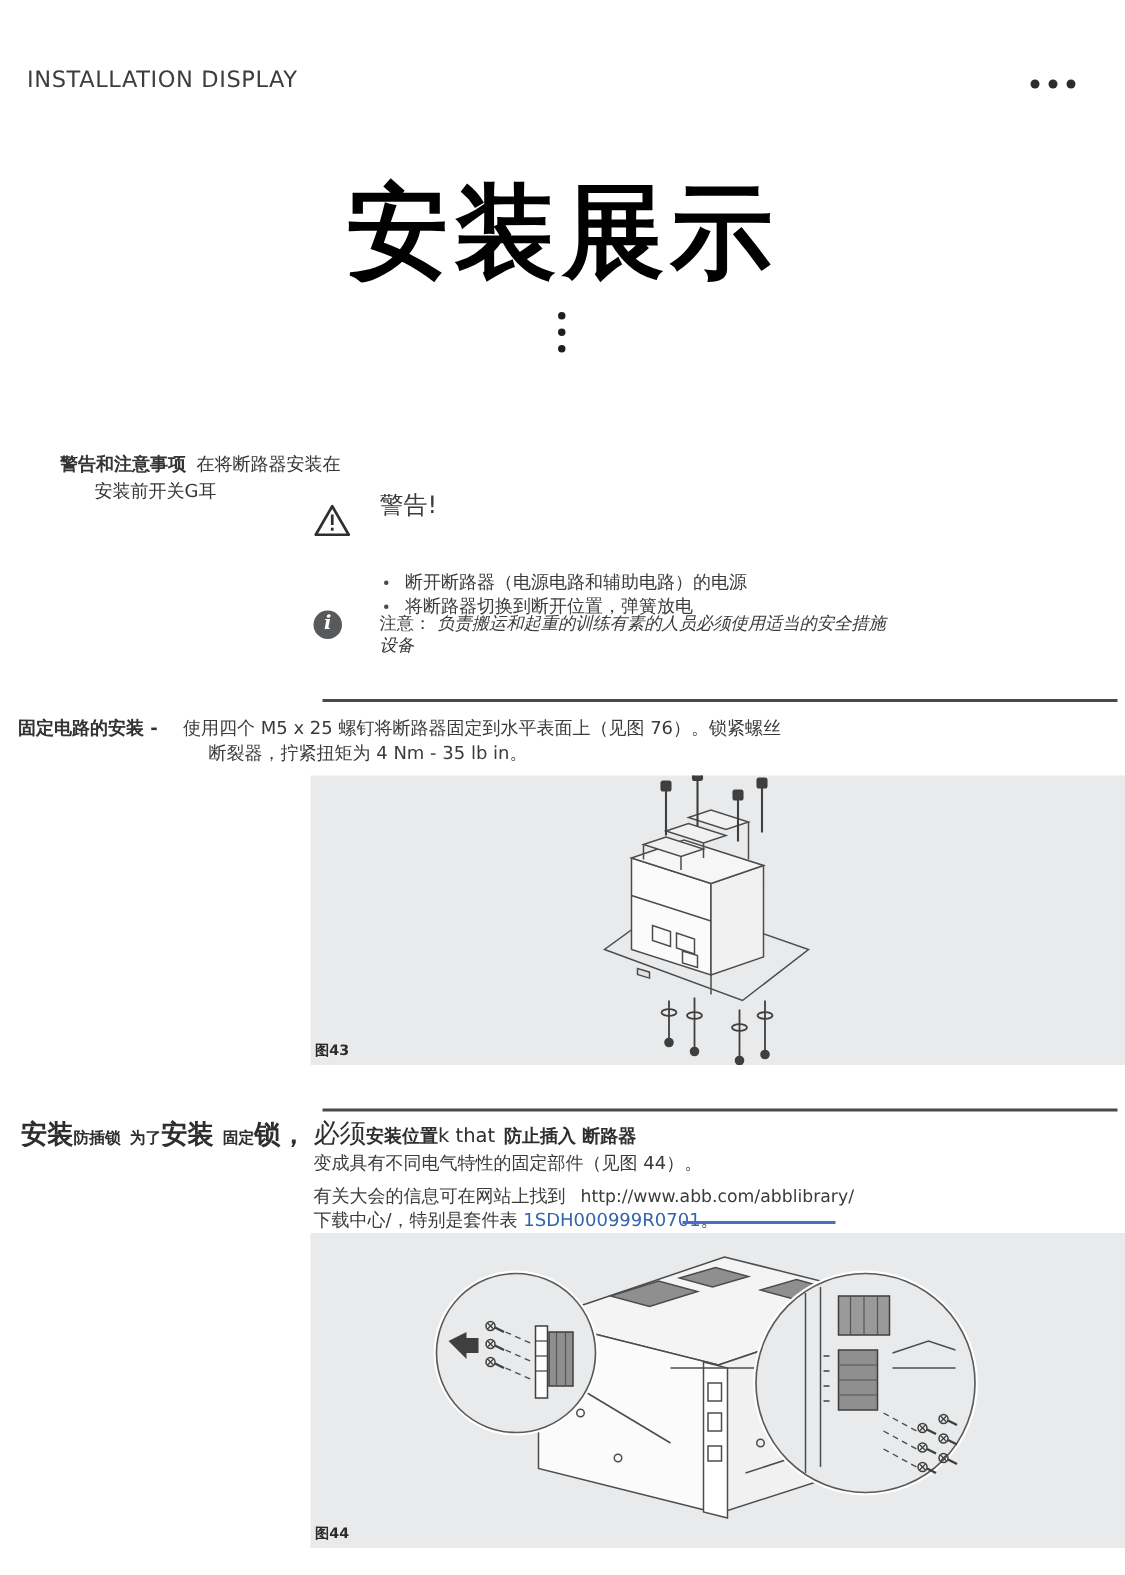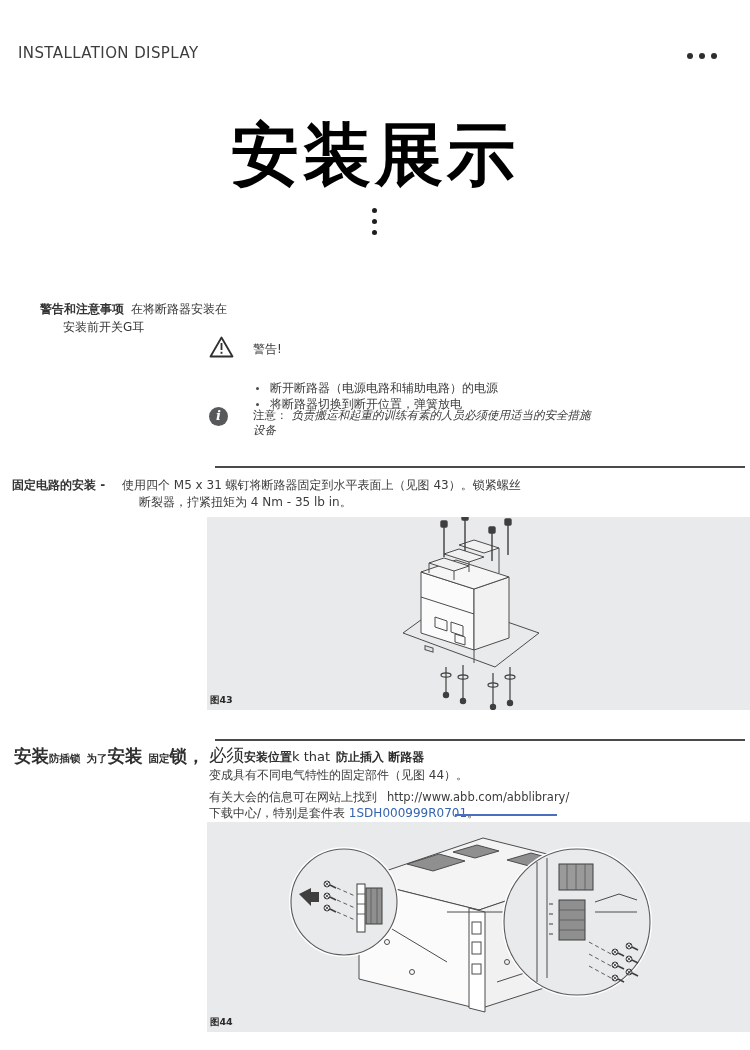--- a/index.html
+++ b/index.html
@@ -26,21 +26,21 @@
   .hero-dots { left:372px; top:208px; display:flex; flex-direction:column; gap:6px; }
   .hero-dots i { width:5px; height:5px; border-radius:50%; background:#1e1e1e; display:block; }
 
   
   .warn-intro { left:40px; top:300px; width:215px; font-size:12px; line-height:18px; color:#343434; }
   .warn-intro .lbl { font-weight:bold; margin-right:7px; }
   .warn-intro .l2 { padding-left:23px; }
 
   
   .tri-icon { left:209px; top:336px; }
-  .warn-title { left:253px; top:341px; font-size:12px; color:#3b3b3b; }
+  .warn-title { left:253px; top:327px; font-size:16px; color:#3b3b3b; }
   .bullets { left:256px; top:356px; width:440px;margin-top:24px; }
   .bullet-row { display:flex; align-items:flex-start; height:16px; font-size:12px; color:#3b3b3b; }
   .bullet-row .dot { width:3px; height:3px; border-radius:50%; background:#4a4a4a; margin:7px 11px 0 0; flex:0 0 auto; }
 
   .info-icon {
     left:209px; top:407px; width:19px; height:19px; border-radius:50%;
     background:#58595b; color:#fff; font-family:"DejaVu Serif","Liberation Serif",serif;
     font-style:italic; font-weight:bold; font-size:13px; text-align:center; line-height:18px;
   }
   .note-text { left:253px; top:408px; width:390px; font-size:11.5px; line-height:15px; color:#3b3b3b; }
@@ -120,21 +120,21 @@
 
 <div class="abs info-icon">i</div>
 <div class="abs note-text">
   <span class="nlbl">注意：</span><em>负责搬运和起重的训练有素的人员必须使用适当的安全措施</em>
   <div><em>设备</em></div>
 </div>
 
 <div class="abs hr hr1"></div>
 
 <div class="abs fixed-heading">固定电路的安装 -</div>
-<div class="abs fixed-b1">使用四个 M5 x 31 螺钉将断路器固定到水平表面上（见图 43）。锁紧螺丝</div>
+<div class="abs fixed-b1">使用四个 M5 x 25 螺钉将断路器固定到水平表面上（见图 76）。锁紧螺丝</div>
 <div class="abs fixed-b2">断裂器，拧紧扭矩为 4 Nm - 35 lb in。</div>
 
 <div class="abs figure-box fig43">
   <svg width="535" height="193" viewBox="0 0 535 193">
     <g stroke="#4c4c4c" stroke-width="1" fill="none">
 
       <polygon points="196,116 288,150 332,116 240,84"></polygon>
 
       <polygon points="214,55 267,72 267,133 214,116" fill="#fbfbfb"></polygon>
       <polygon points="267,72 302,60 302,121 267,133" fill="#f1f1f2"></polygon>

